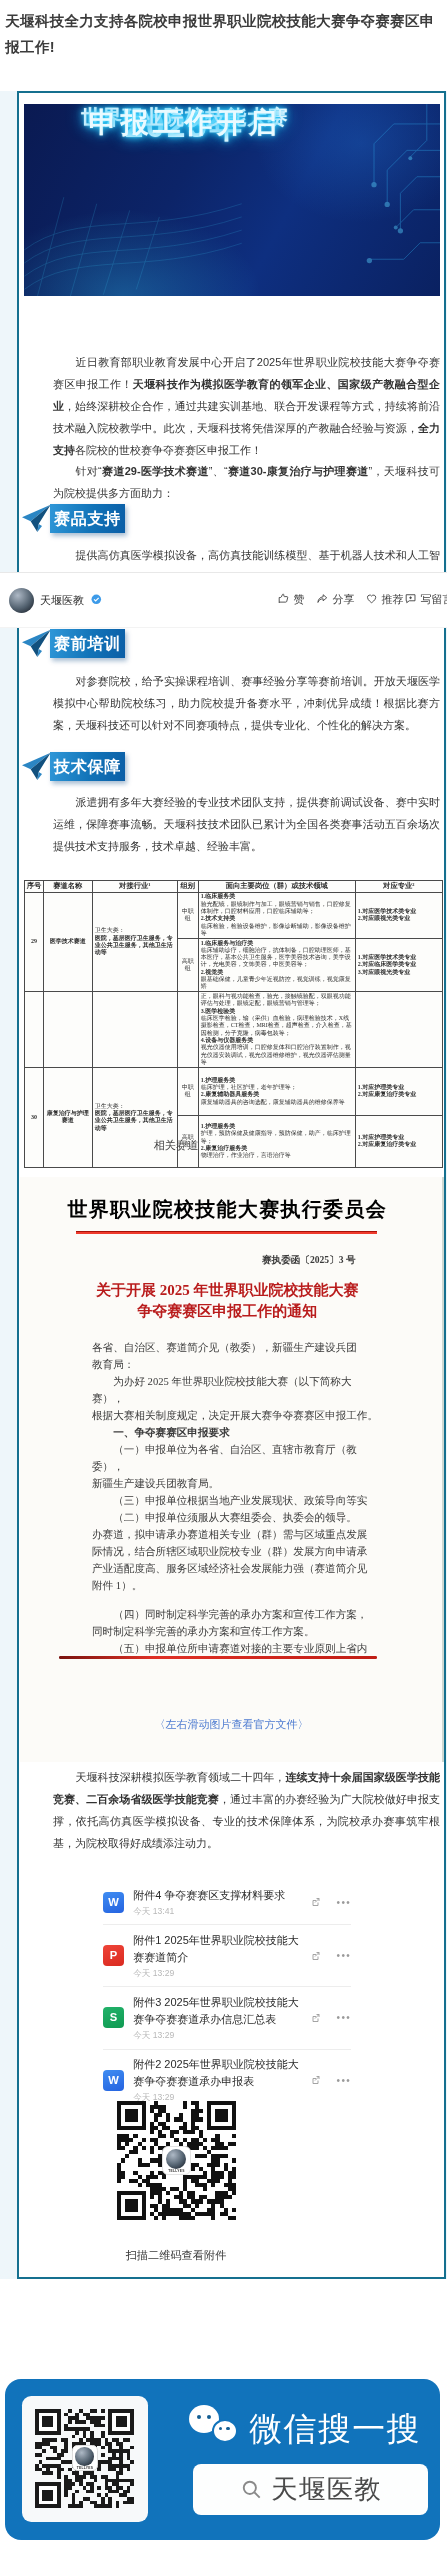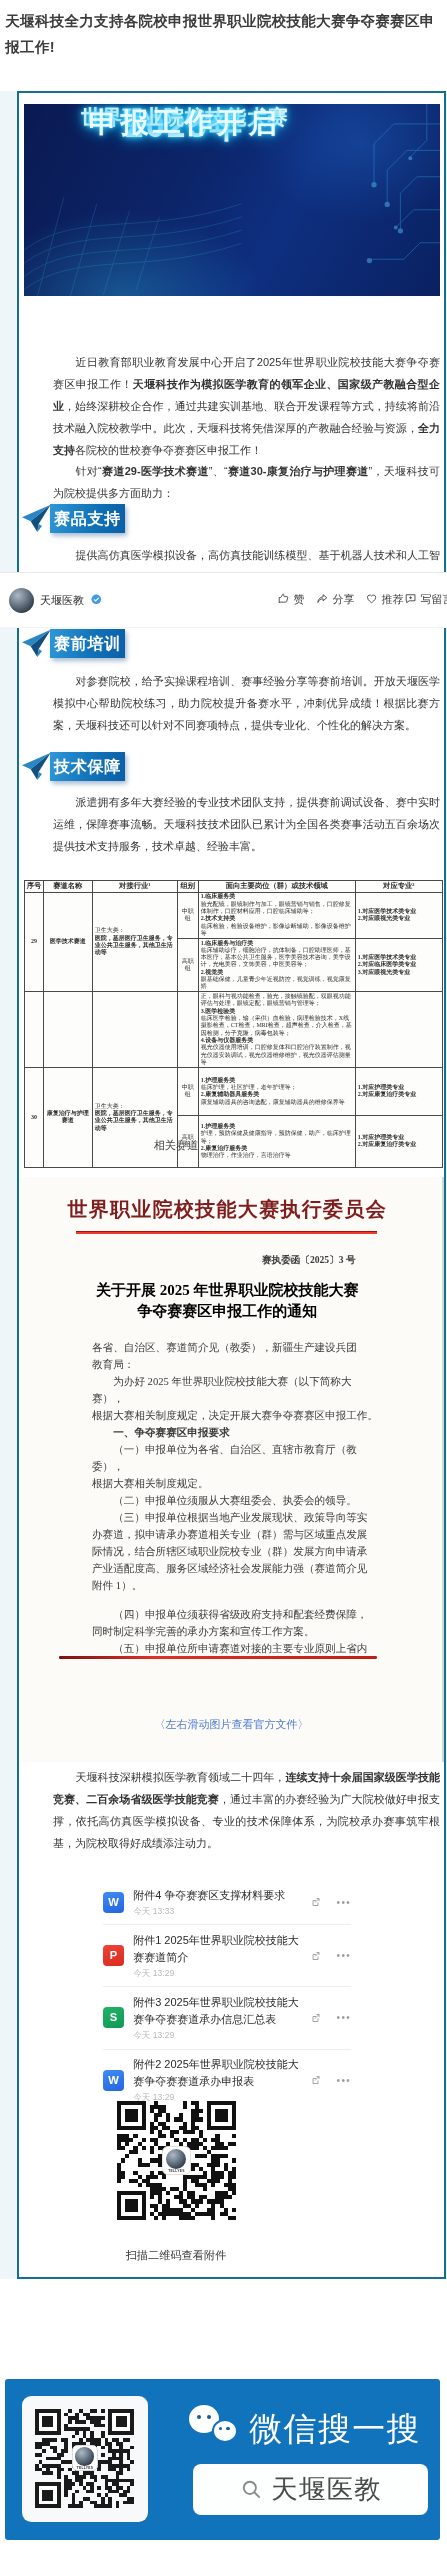--- a/index.html
+++ b/index.html
@@ -57,27 +57,27 @@
   .c{text-align:center;} .sn{font-size:7.3px;font-weight:700;}
   .trk{font-size:7px;font-weight:700;text-align:center;line-height:1.3;}
   .grp{font-size:6.3px;text-align:center;}
   .jobs{text-align:left;}
   .majors{font-weight:700;text-align:left;}
   #tbl-caption{left:0;top:1045px;width:314px;text-align:center;font-size:11.2px;color:#3f3f3f;}
 
   
   #letter-bg{left:1.3px;top:1084px;width:422px;height:585px;background:#fcfbf8;
     border-right:2px solid #cfd8d2;}
-  #letter-org{left:13.2px;top:1103px;width:390px;text-align:center;color:#7f1d1d;
+  #letter-org{left:13.2px;top:1103px;width:390px;text-align:center;color:#000000;
     font-family:Liberation Mono, monospace;font-weight:700;font-size:20px;letter-spacing:1.3px;}
   #letter-line{left:57px;top:1138px;width:301px;height:3.3px;
     background:linear-gradient(#a81208 40%,#ef3b2d 40%);}
   #letter-docno{left:243px;top:1161px;font-family:"Liberation Serif","DejaVu Serif",serif;
     font-size:9.6px;font-weight:700;color:#3a3a3a;}
-  #letter-title{left:13.2px;top:1187px;width:390px;text-align:center;color:#000000;
+  #letter-title{left:13.2px;top:1187px;width:390px;text-align:center;color:#b91c1c;
     font-family:"Liberation Serif","DejaVu Serif",serif;font-weight:700;font-size:15px;line-height:20.5px;}
   #letter-body{left:73px;top:1246px;width:288px;
     font-family:"Liberation Serif","DejaVu Serif",serif;font-size:10.6px;line-height:17px;color:#3a3a3a;}
   #letter-body .gap{margin-top:12px;}
   #letter-redline{left:40px;top:1563px;width:318px;height:3.3px;
     background:linear-gradient(90deg,#7a1410,#e03126 30%,#c01d15);border-radius:1.3px;}
 
   #swipe-link{left:0;top:1624px;width:425px;text-align:center;font-size:11px;color:#4d7bd0;}
   #para5{top:1673px;}
 
@@ -114,21 +114,21 @@
   #tb-avatar{left:8.6px;top:14.5px;width:25px;height:25px;}
   #tb-avatar .sphere{inset:0;}
   #tb-name{left:40px;top:20px;font-size:11px;color:#2b2b2b;}
   #tb-verified{left:91px;top:21px;width:10.6px;height:10.6px;}
   .tb-action{position:absolute;top:18.5px;display:flex;align-items:center;gap:3.3px;
     font-size:11px;color:#3d3d3d;white-space:nowrap;}
   .tb-action svg{display:block;}
   #act-like{left:277px;} #act-share{left:316px;} #act-rec{left:365px;} #act-comment{left:404px;}
 
   
-  #wx-card{left:5.3px;top:2379px;width:435px;height:161px;border-radius:3px;background:#1173bb;}
+  #wx-card{left:5.3px;top:2379px;width:435px;height:161px;border-radius:16px;background:#1173bb;}
   #wx-qr-panel{position:absolute;left:16.5px;top:17px;width:126px;height:126px;
     background:#f7f9fa;border-radius:9.2px;}
   #qr-card{position:absolute;left:13.2px;top:13.2px;width:99px;height:99px;}
   #wx-qr-logo{position:absolute;left:50px;top:49px;width:26.4px;height:26.4px;background:#fff;
     border-radius:5.3px;border:1.3px solid #ddd;box-sizing:border-box;}
   #wx-qr-logo .sphere{left:2.6px;top:1.3px;width:18.5px;height:18.5px;}
   #wx-logo{position:absolute;left:184px;top:26.4px;width:57px;height:46px;}
   .bub{position:absolute;background:#fff;border-radius:50%;}
   #bub1{left:0;top:0;width:30px;height:28px;}
   #bub2{left:22.5px;top:13.2px;width:22.5px;height:20.5px;border:2.6px solid #1173bb;}
@@ -282,43 +282,43 @@
     <div>关于开展 2025 年世界职业院校技能大赛</div>
     <div>争夺赛赛区申报工作的通知</div>
   </div>
   <div class="abs" id="letter-body">
     <div>各省、自治区、赛道简介见（教委），新疆生产建设兵团</div>
     <div>教育局：</div>
     <div>　　为办好 2025 年世界职业院校技能大赛（以下简称大赛），</div>
     <div>根据大赛相关制度规定，决定开展大赛争夺赛赛区申报工作。</div>
     <div><b>　　一、争夺赛赛区申报要求</b></div>
     <div>　　（一）申报单位为各省、自治区、直辖市教育厅（教委），</div>
-    <div>根据大赛相关制度规定。</div>
+    <div>新疆生产建设兵团教育局。</div>
+    <div>　　（三）申报单位根据当地产业发展现状、政策导向等实</div>
     <div>　　（二）申报单位须服从大赛组委会、执委会的领导。</div>
-    <div>　　（三）申报单位根据当地产业发展现状、政策导向等实</div>
     <div>办赛道，拟申请承办赛道相关专业（群）需与区域重点发展</div>
     <div>际情况，结合所辖区域职业院校专业（群）发展方向申请承</div>
     <div>产业适配度高、服务区域经济社会发展能力强（赛道简介见</div>
     <div>附件 1）。</div>
-    <div class="gap">　　（四）申报单位须获得省级政府支持和配套经费保障，</div>
+    <div class="gap">　　（四）同时制定科学完善的承办方案和宣传工作方案，</div>
     <div>同时制定科学完善的承办方案和宣传工作方案。</div>
     <div>　　（五）申报单位所申请赛道对接的主要专业原则上省内</div>
   </div>
   <div class="abs" id="letter-redline"></div>
 
   <div class="abs" id="swipe-link">〈左右滑动图片查看官方文件〉</div>
 
   <div class="abs para ind" id="para5">天堰科技深耕模拟医学教育领域二十四年，<b>连续支持十余届国家级医学技能竞赛、二百余场省级医学技能竞赛</b>，通过丰富的办赛经验为广大院校做好申报支撑，依托高仿真医学模拟设备、专业的技术保障体系，为院校承办赛事筑牢根基，为院校取得好成绩添注动力。</div>
 
   <div class="abs" id="attach-list">
     <div class="attach-item">
       <div class="file-icon fi-word">W</div>
       <div class="attach-main">
         <div class="attach-title">附件4 争夺赛赛区支撑材料要求</div>
-        <div class="attach-time">今天 13:33</div>
+        <div class="attach-time">今天 13:41</div>
       </div>
       <div class="attach-ops">
         <svg width="12" height="12" viewBox="0 0 24 24" fill="none" stroke="#9a9a9a" stroke-width="1.8">
             <path d="M16 10V5h-5M16 5l-8 8"></path>
             <path d="M14 13v6H4V9h6"></path>
           </svg>
         <span class="dots">•••</span>
       </div>
     </div>
     <div class="attach-item">

